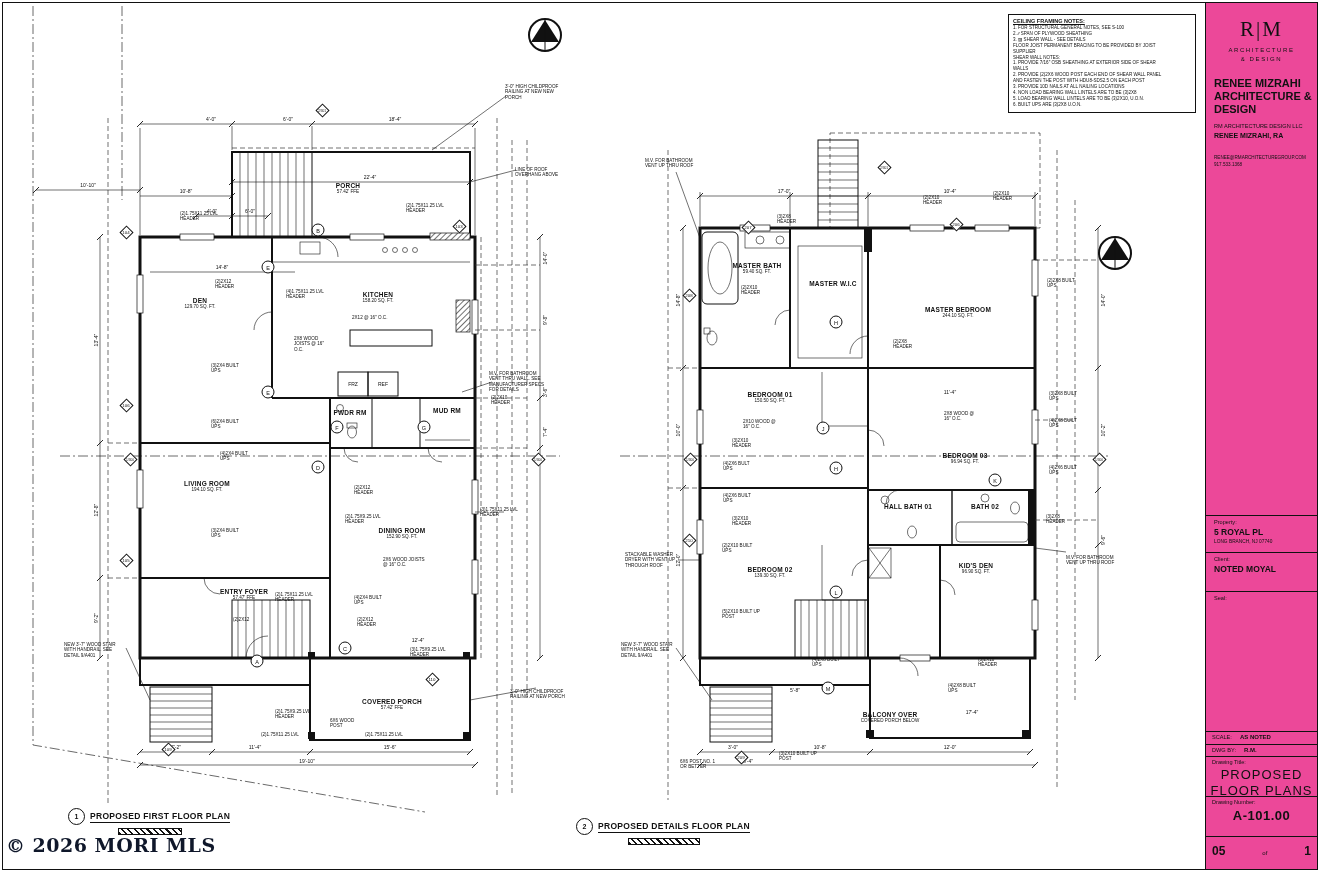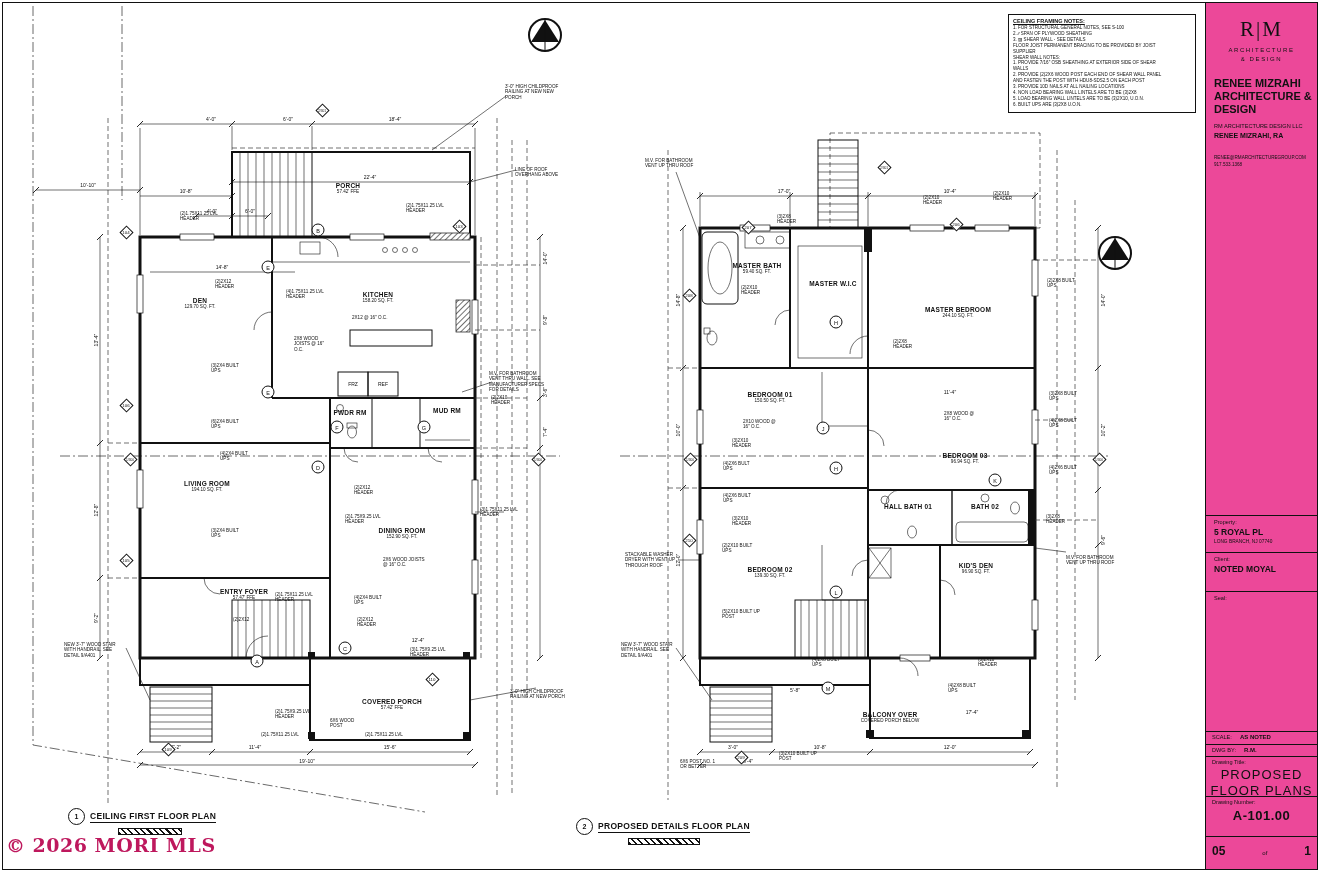--- a/index.html
+++ b/index.html
@@ -61,21 +61,21 @@
   .tb-dn{top:805px;text-align:center;font-size:13px;font-weight:700;letter-spacing:.5px;}
   .tb-sheetrow{top:841px;left:6px;right:6px;display:flex;justify-content:space-between;align-items:baseline;}
   .tb-sheetrow .pg{font-size:12px;font-weight:700;}
   .tb-sheetrow .of{font-size:6px;}
   
   .plan-title{position:absolute;display:flex;align-items:center;gap:5px;}
   .pt-circle{width:15px;height:15px;border:1px solid #111;border-radius:50%;display:flex;align-items:center;justify-content:center;font-size:7px;font-weight:700;background:#fff;flex:0 0 auto;}
   .pt-text{font-size:8.5px;font-weight:700;letter-spacing:.3px;border-bottom:1px solid #111;padding-bottom:1px;white-space:nowrap;}
   .scalebar{position:absolute;height:5px;background:repeating-linear-gradient(45deg,#111 0 1.6px,#fff 1.6px 4.5px);border:0.5px solid #111;}
   
-  .watermark{position:absolute;left:6px;top:834px;font-family:"DejaVu Serif",serif;font-weight:700;font-size:19px;color:#be185d;letter-spacing:.5px;}
+  .watermark{position:absolute;left:6px;top:834px;font-family:"DejaVu Serif",serif;font-weight:700;font-size:19px;color:#0f172a;letter-spacing:.5px;}
 </style>
 </head>
 <body>
 
 <div class="sheet">
 
   <svg class="linework" width="1320" height="872" viewBox="0 0 1320 872">
     <defs>
       <pattern id="h45" width="4" height="4" patternTransform="rotate(45)" patternUnits="userSpaceOnUse">
         <rect width="4" height="4" fill="#fff"></rect>
@@ -528,21 +528,21 @@
 2.  PROVIDE (2)2X6 WOOD POST EACH END OF SHEAR WALL PANEL
      AND FASTEN THE POST WITH HDU8-SDS2.5 ON EACH POST
 3.  PROVIDE 10D NAILS AT ALL NAILING LOCATIONS
 4.  NON LOAD BEARING WALL LINTELS ARE TO BE (3)2X8
 5.  LOAD BEARING WALL LINTELS ARE TO BE (3)2X10, U.O.N.
 6.  BUILT UPS ARE (3)2X8 U.O.N.</div>
   </div>
 
   <div class="plan-title" style="left:68px;top:808px;">
     <span class="pt-circle">1</span>
-    <span class="pt-text">CEILING FIRST FLOOR PLAN</span>
+    <span class="pt-text">PROPOSED FIRST FLOOR PLAN</span>
   </div>
   <div class="scalebar" style="left:118px;top:828px;width:62px;"></div>
 
   <div class="plan-title" style="left:576px;top:818px;">
     <span class="pt-circle">2</span>
     <span class="pt-text">PROPOSED DETAILS FLOOR PLAN</span>
   </div>
   <div class="scalebar" style="left:628px;top:838px;width:70px;"></div>
 
   <div class="watermark">© 2026 MORI MLS</div>

